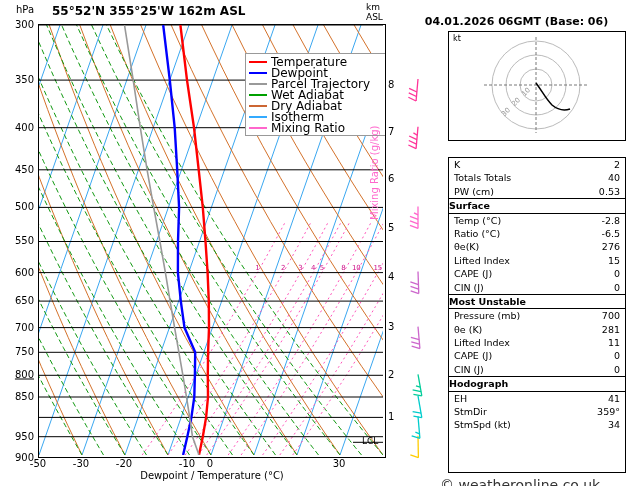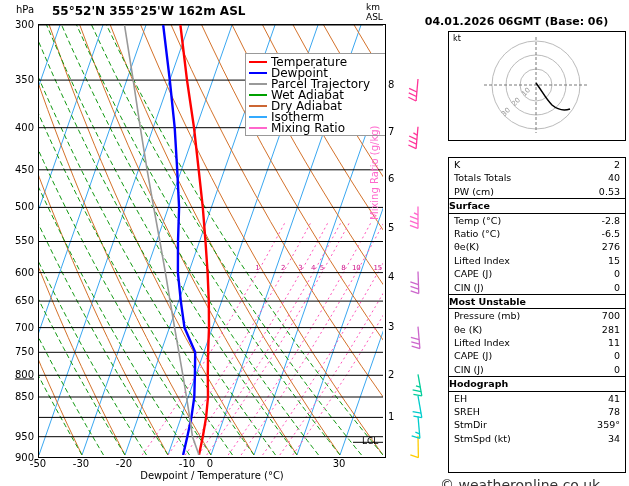--- a/index.html
+++ b/index.html
@@ -369,24 +369,20 @@
             <span class="v">0</span>
           </div>
         </div>
       <div class="thead">Hodograph</div>
       <div id="tbl-hodo">
           <div class="trow">
             <span class="k">EH</span>
             <span class="v">41</span>
           </div>
           <div class="trow">
-            <span class="k">SREH</span>
-            <span class="v">78</span>
-          </div>
-          <div class="trow">
             <span class="k">StmDir</span>
             <span class="v">359°</span>
           </div>
           <div class="trow">
             <span class="k">StmSpd (kt)</span>
             <span class="v">34</span>
           </div>
         </div>
     </div>
 

